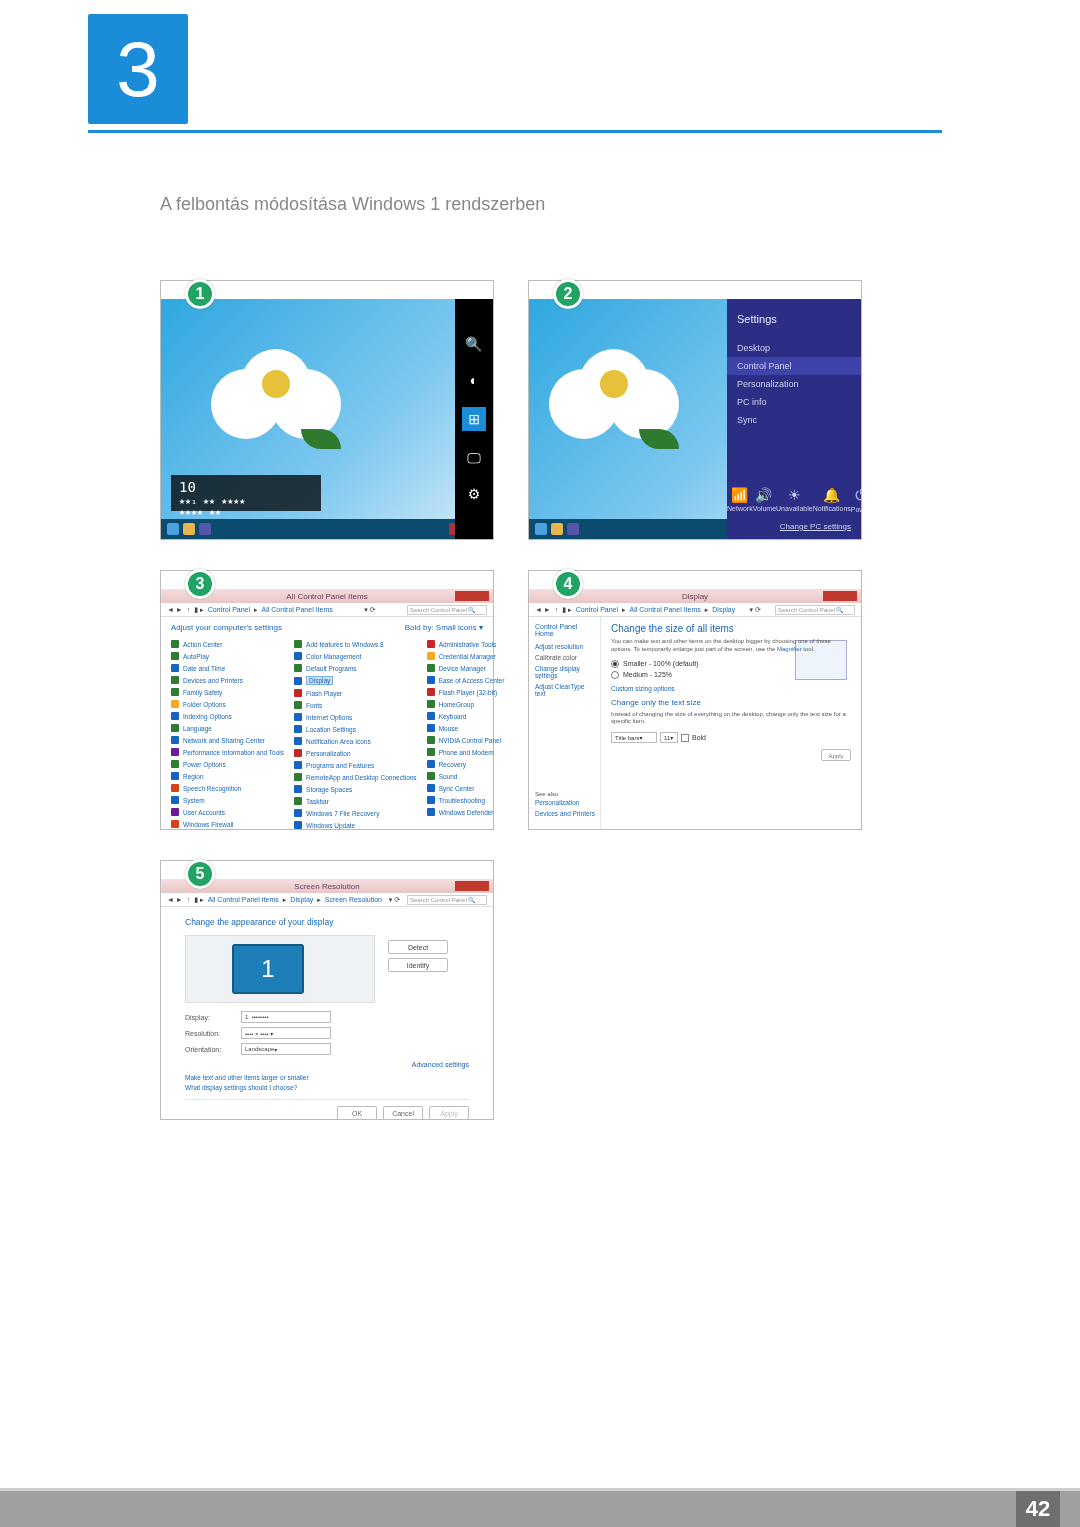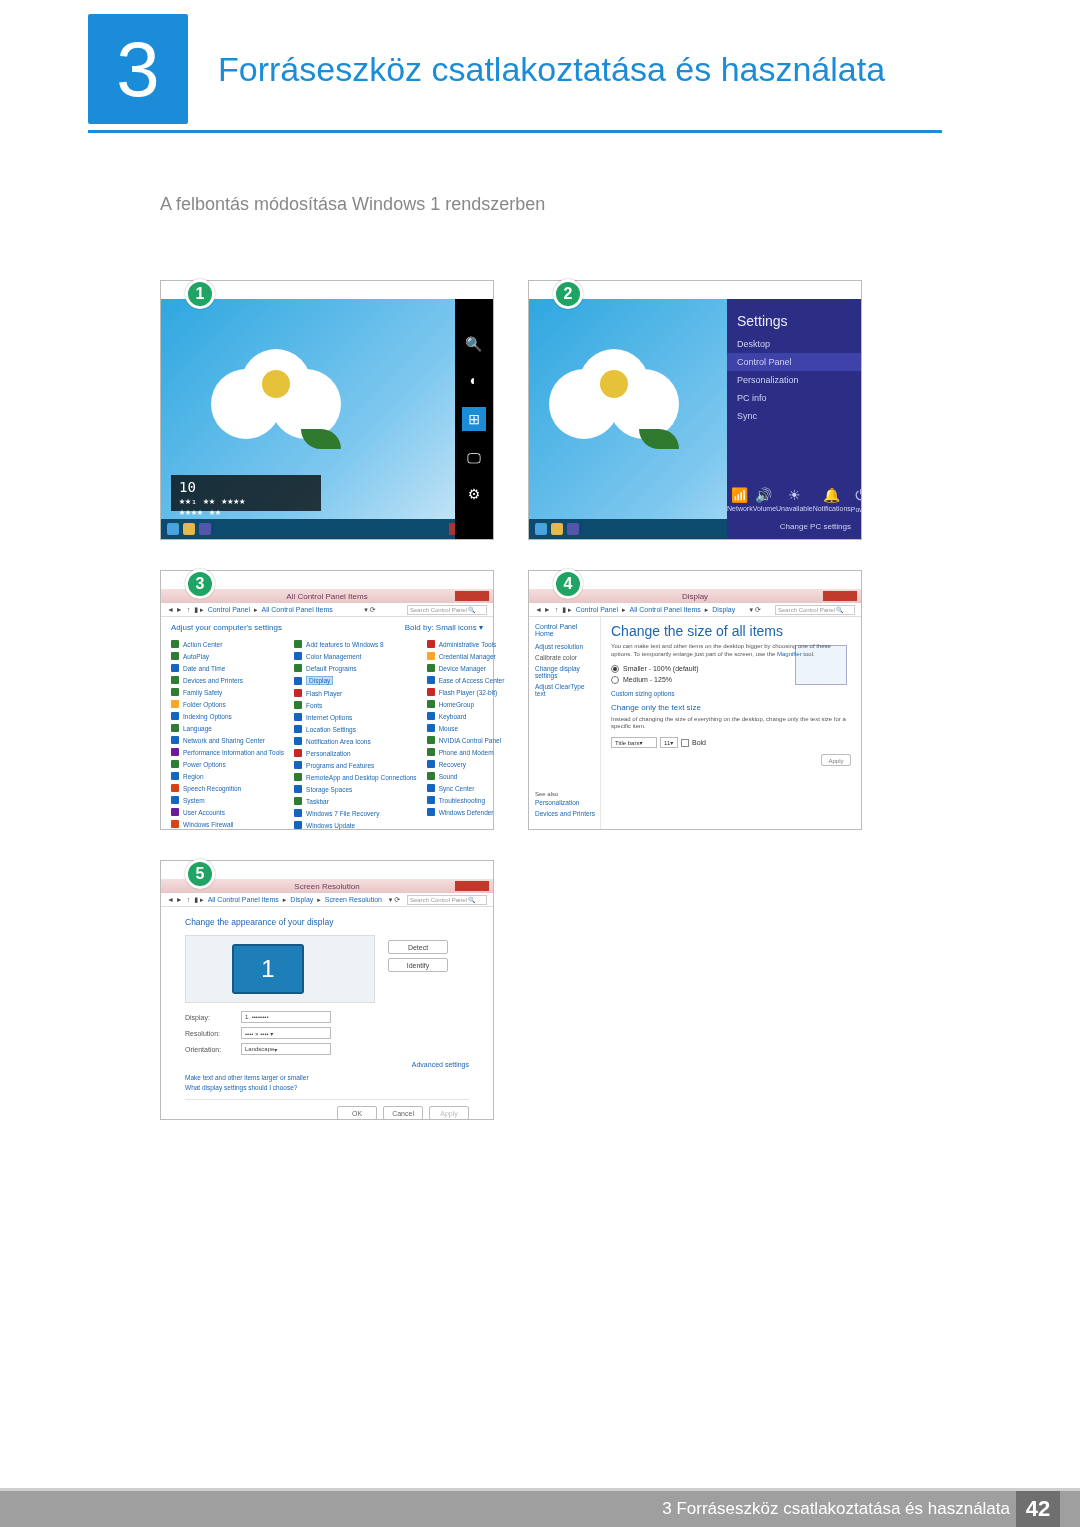--- a/index.html
+++ b/index.html
@@ -38,26 +38,26 @@
   .tbicon { width:12px; height:12px; background:#55a; border-radius:2px;}
   .tbicon.ie { background:#4aa3df;}
   .tbicon.ex { background:#e8b64a;}
   .tray { margin-left:auto; width:40px; height:12px; background:#aa3333; margin-right:4px;}
   .charms { position:absolute; right:0; top:0; bottom:0; width:38px; background:#000; display:flex; flex-direction:column; align-items:center; justify-content:center; gap:18px; }
   .charm { width:18px; height:18px; display:flex; align-items:center; justify-content:center; color:#fff; font-size:14px; }
   .clock-overlay { position:absolute; left:10px; bottom:28px; width:150px; height:36px; background:rgba(0,0,0,.75); color:#fff; font-size:10px; padding:4px 8px; font-family:monospace;}
 
   
   .s2 .settings-pane { position:absolute; right:0; top:0; bottom:0; width:134px; background:#2c2e86; color:#e8e9f5; font-size:10px; padding:14px 10px 10px; }
-  .s2 .settings-pane .title { font-size:14px; margin-bottom:6px; }
+  .s2 .settings-pane .title { font-size:11px; margin-bottom:14px; }
   .s2 .settings-pane .itm { padding:4px 0; color:#cfd1f0; font-size:9px;}
   .s2 .settings-pane .itm.hl { background:#3f42a8; margin:0 -10px; padding:4px 10px;}
   .s2 .btm-icons { position:absolute; left:0; right:0; bottom:26px; display:flex; justify-content:space-around; text-align:center; color:#cfd1f0; font-size:7px;}
   .s2 .btm-icons div .ic{ font-size:14px; display:block; margin-bottom:2px;}
-  .s2 .change-link { position:absolute; right:10px; bottom:8px; font-size:8px; color:#cfd1f0;}
+  .s2 .change-link { position:absolute; right:10px; bottom:8px; font-size:8px; color:#cfd1f0;text-decoration:underline;}
 
   
   .s3, .s4, .s5 { background:#fff; }
   .cp { font-size:7px; color:#333; }
   .cp .titlebar { height:14px; background:linear-gradient(#f5dede,#e9c6c6); display:flex; align-items:center; justify-content:center; color:#6a3a5a; font-size:8px; position:relative; }
   .cp .titlebar:after { content:""; position:absolute; right:4px; top:2px; width:34px; height:10px; background:#c0392b;}
   .cp .path { height:14px; border-bottom:1px solid #ddd; display:flex; align-items:center; padding:0 6px; gap:4px; color:#444; font-size:7px;}
   .cp .path .crumb { color:#1a66b3;}
   .cp .path .search { margin-left:auto; width:80px; height:10px; border:1px solid #ccc; font-size:6px; color:#999; padding-left:2px;}
   .s3 .body3 { padding:6px 10px; }
@@ -69,21 +69,21 @@
   .s3 .sqicon { width:8px; height:8px; border-radius:1px; }
   .s3 .cols .c2 li:nth-child(4) .lnk { background:#c9dff2; padding:0 2px; border:1px solid #7fb3df; color:#1a66b3;}
 
   
   .s4 .body4 { display:flex; height: 212px; font-size:7px;}
   .s4 .side { width:72px; border-right:1px solid #e6e6e6; padding:6px;}
   .s4 .side .sh { color:#1a66b3; font-size:7px; margin-bottom:4px;}
   .s4 .side .sl { color:#1a66b3; font-size:6.5px; padding:2px 0; display:block;}
   .s4 .side .sa { color:#555; position:absolute; bottom:10px; left:6px; font-size:6.5px;}
   .s4 .main4 { flex:1; padding:6px 10px;}
-  .s4 .h4 { color:#1a66b3; font-size:14px; margin-bottom:4px;}
+  .s4 .h4 { color:#1a66b3; font-size:10px; margin-bottom:4px;}
   .s4 .txt4 { color:#555; font-size:6px; line-height:1.3; display:block; margin-bottom:6px;}
   .s4 .link4 { color:#1a66b3;}
   .s4 .opt { display:flex; align-items:center; gap:4px; font-size:7px; margin:3px 0;}
   .s4 .radio{ width:8px; height:8px; border:1px solid #777; border-radius:50%; display:inline-block;}
   .s4 .radio.sel:after{content:"";display:block;width:4px;height:4px;border-radius:50%;background:#333;margin:1px;}
   .s4 .preview { width:52px; height:40px; border:1px solid #aac; background:#eef4fb; float:right; margin-top:-20px; margin-right:4px;}
   .s4 .apply { float:right; width:30px; height:12px; border:1px solid #bbb; border-radius:2px; font-size:6px; text-align:center; line-height:12px; color:#777; margin-top:6px;}
   .s4 .ctrl { font-size:7px; display:flex; align-items:center; gap:3px; margin-top:3px;}
   .s4 .ctrl .sel, .s4 .ctrl .num { border:1px solid #bbb; height:11px; font-size:6px; padding:0 3px; display:inline-flex; align-items:center;}
   .s4 .ctrl .sel{width:46px;} .s4 .ctrl .num{width:18px;}
@@ -113,21 +113,20 @@
 </style>
 </head>
 <body>
 
 <div class="page">
 
   <div class="hdr">
     <div class="chapnum-box">
       <span class="chapnum">3</span>
     </div>
-    <div class="chaptitle">Forráseszköz csatlakoztatása és használata</div>
   </div>
   <div class="hdr-rule"></div>
 
   <div class="body">
     <div class="subhead">A felbontás módosítása Windows 1 rendszerben</div>
   </div>
 
   <div class="shots">
 
     <div class="row">
@@ -532,16 +531,15 @@
               <span class="btn5 dim">Apply</span>
             </div>
           </div>
         </div>
       </div>
     </div>
   </div>
 
   <div class="footer-top"></div>
   <div class="footer">
-    <span>3 Forráseszköz csatlakoztatása és használata</span>
     <div class="pgnum">42</div>
   </div>
 </div>
 
 </body></html>

